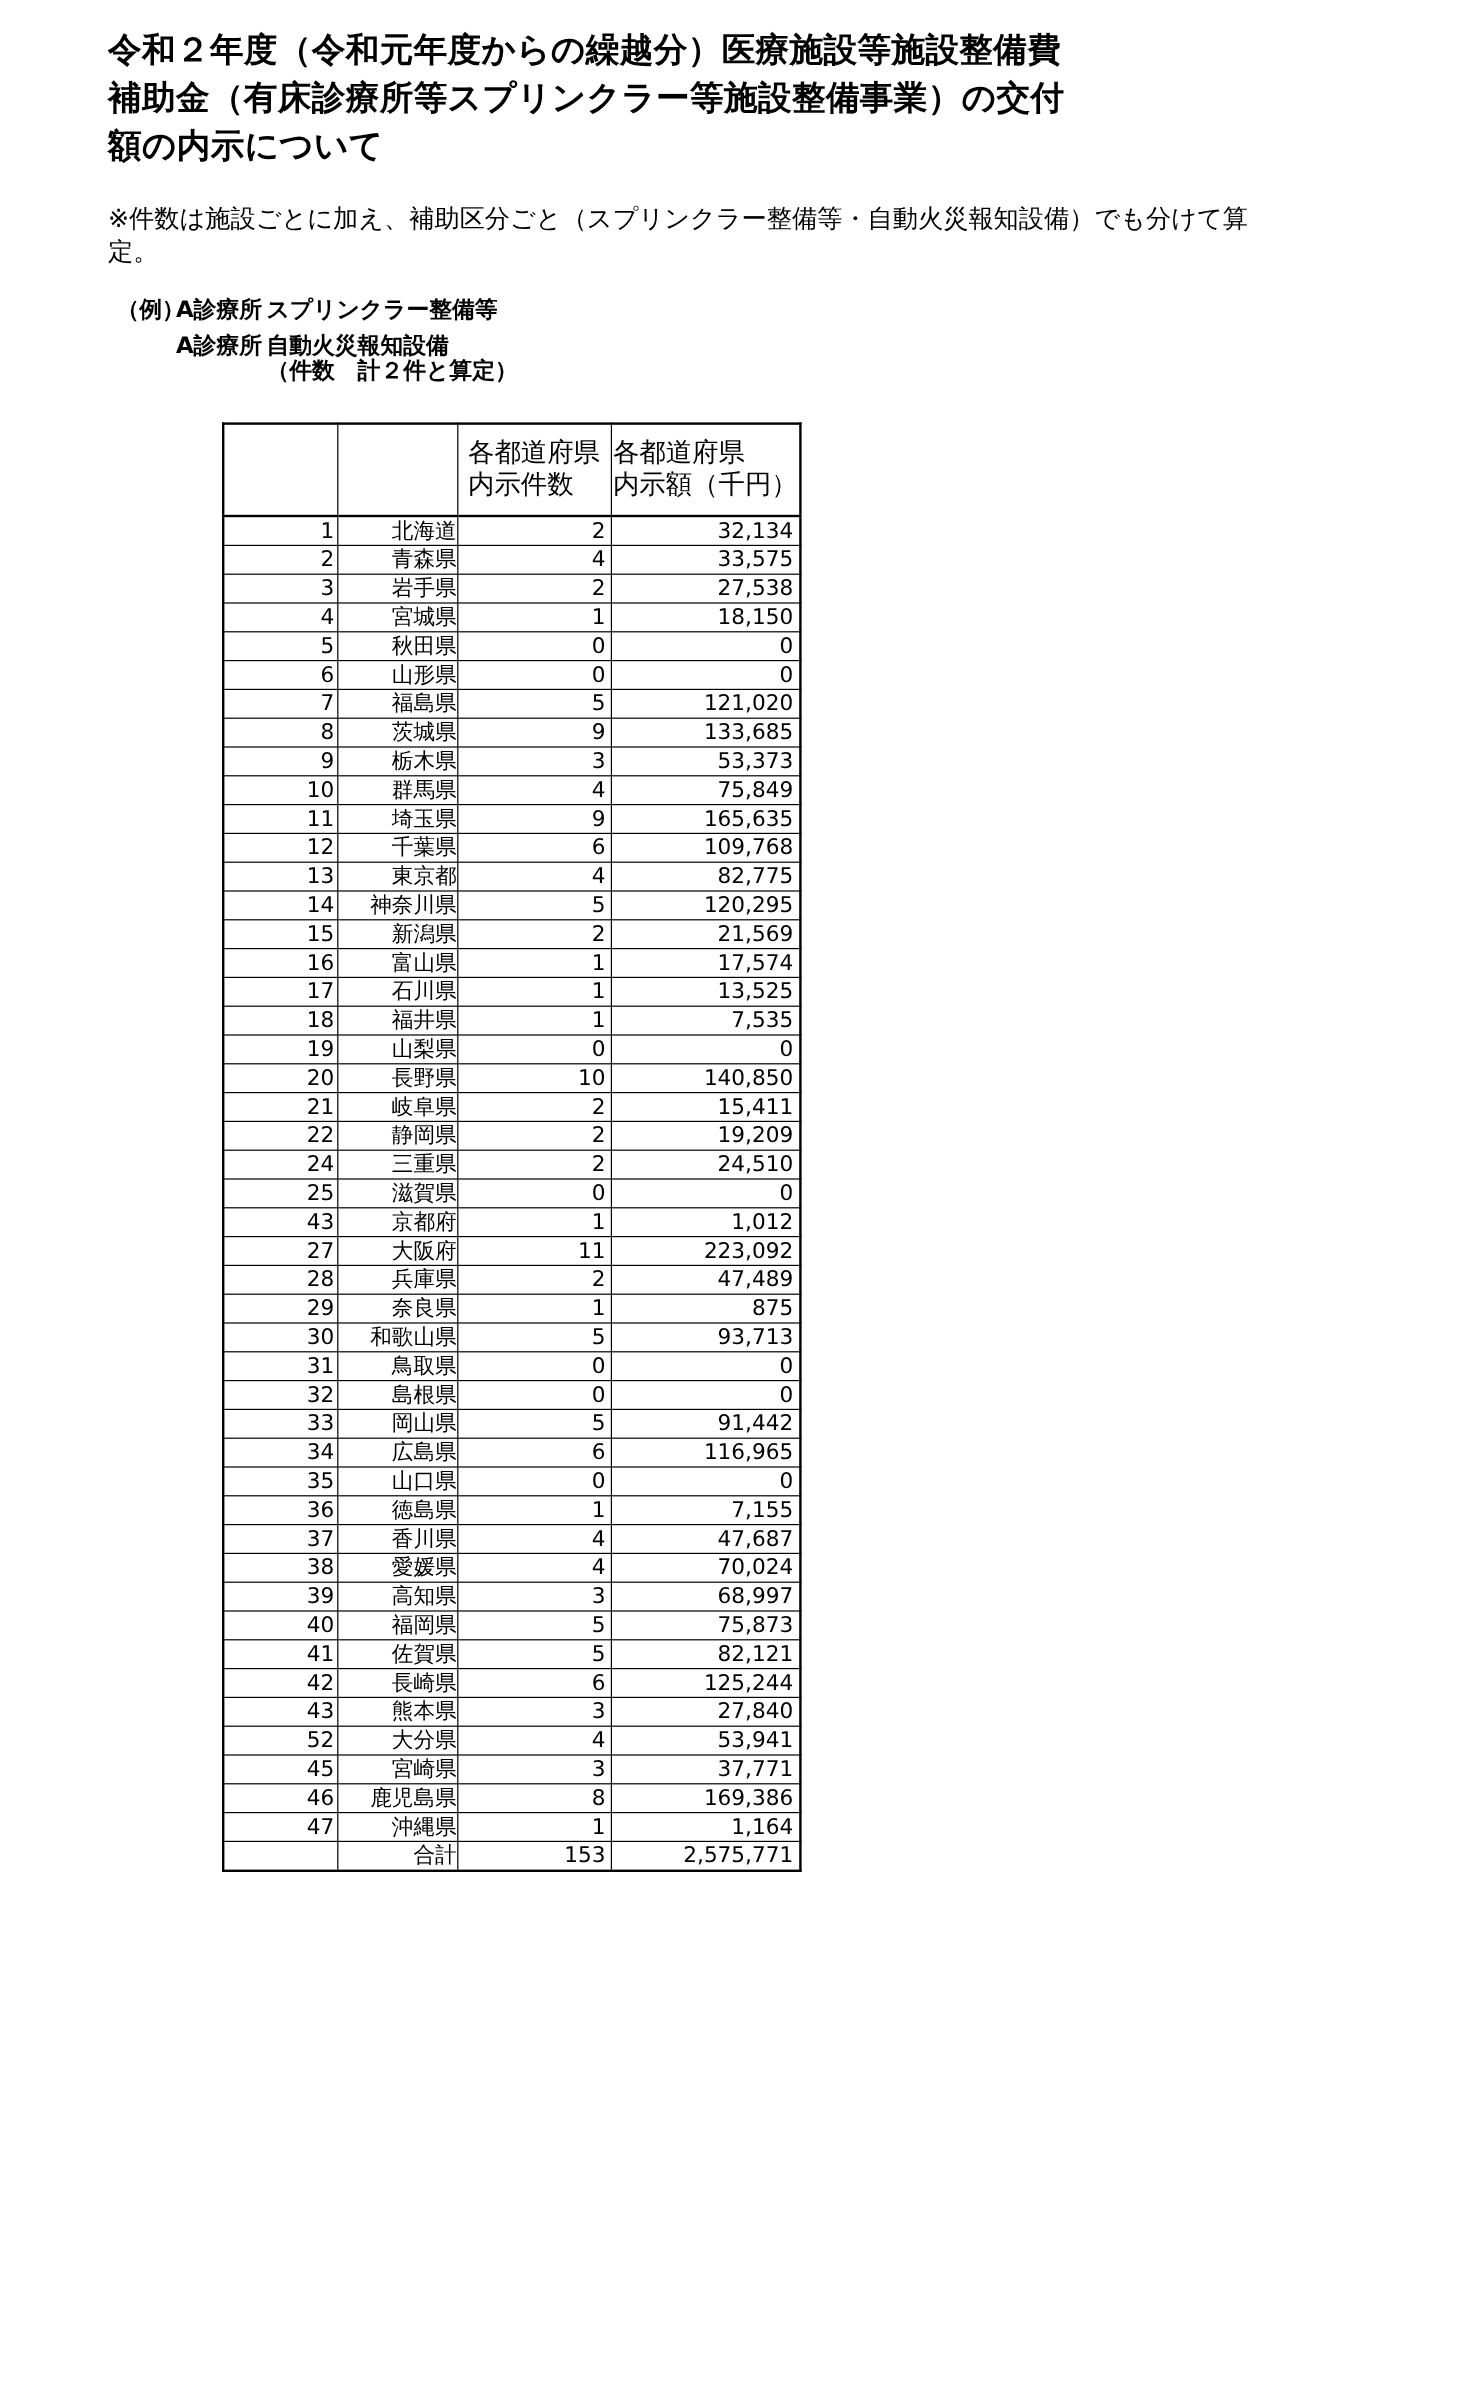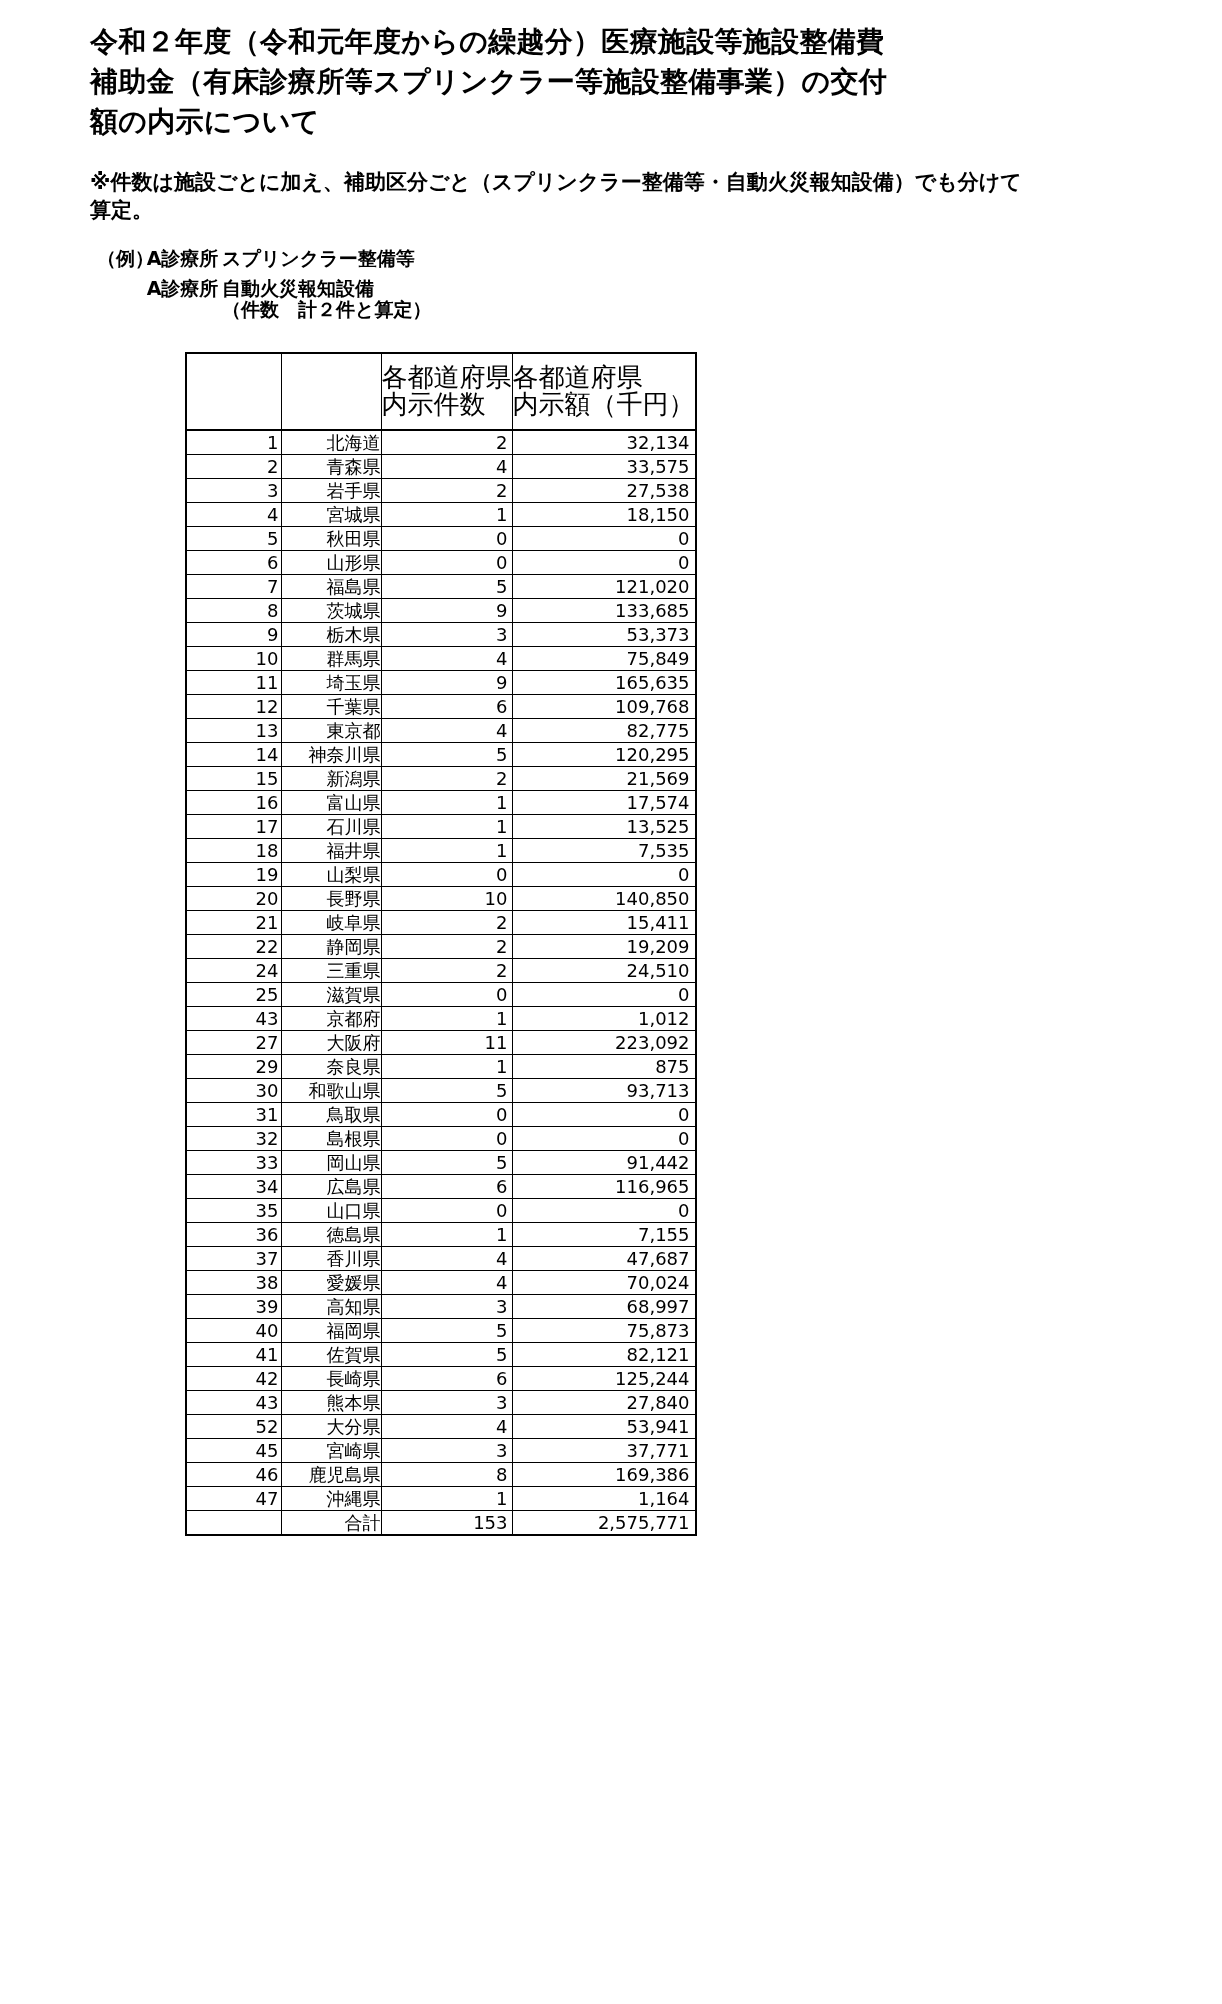--- a/index.html
+++ b/index.html
@@ -23,21 +23,21 @@
     font-size: 28px;
     font-weight: bold;
     line-height: 1.42;
     letter-spacing: 0.3px;
     word-break: break-all;
   }
   .doc-note {
     margin: 28px 0 0 90px;
     width: 952px;
     font-size: 21px;
-    font-weight: bold;
+    font-weight: normal;
     line-height: 1.3;
     word-break: break-all;
   }
   .example-block {
     margin: 24px 0 0 97px;
     font-size: 19px;
     font-weight: bold;
     line-height: 21px;
   }
   .ex-row { display: flex; }
@@ -58,21 +58,21 @@
     padding: 0;
     overflow: hidden;
     white-space: nowrap;
   }
   .pref-table thead th {
     border-bottom: 2px solid #000;
     height: 77px;
     vertical-align: middle;
     text-align: center;
     font-weight: normal;
-    font-size: 26px;
+    font-size: 22px;
     line-height: 27px;
   }
   .pref-table thead th .hdr {
     display: inline-block;
     text-align: left;
   }
   .pref-table tbody td, .pref-table tfoot td {
     height: 23px;
     line-height: 23px;
   }
@@ -314,20 +314,26 @@
       <td class="cell-amount">1,012</td>
     </tr>
 
     <tr>
       <td class="cell-no">27</td>
       <td class="cell-pref">大阪府</td>
       <td class="cell-count">11</td>
       <td class="cell-amount">223,092</td>
     </tr>
 
+    <tr>
+      <td class="cell-no">28</td>
+      <td class="cell-pref">兵庫県</td>
+      <td class="cell-count">2</td>
+      <td class="cell-amount">47,489</td>
+    </tr>
 
     <tr>
       <td class="cell-no">29</td>
       <td class="cell-pref">奈良県</td>
       <td class="cell-count">1</td>
       <td class="cell-amount">875</td>
     </tr>
 
     <tr>
       <td class="cell-no">30</td>

